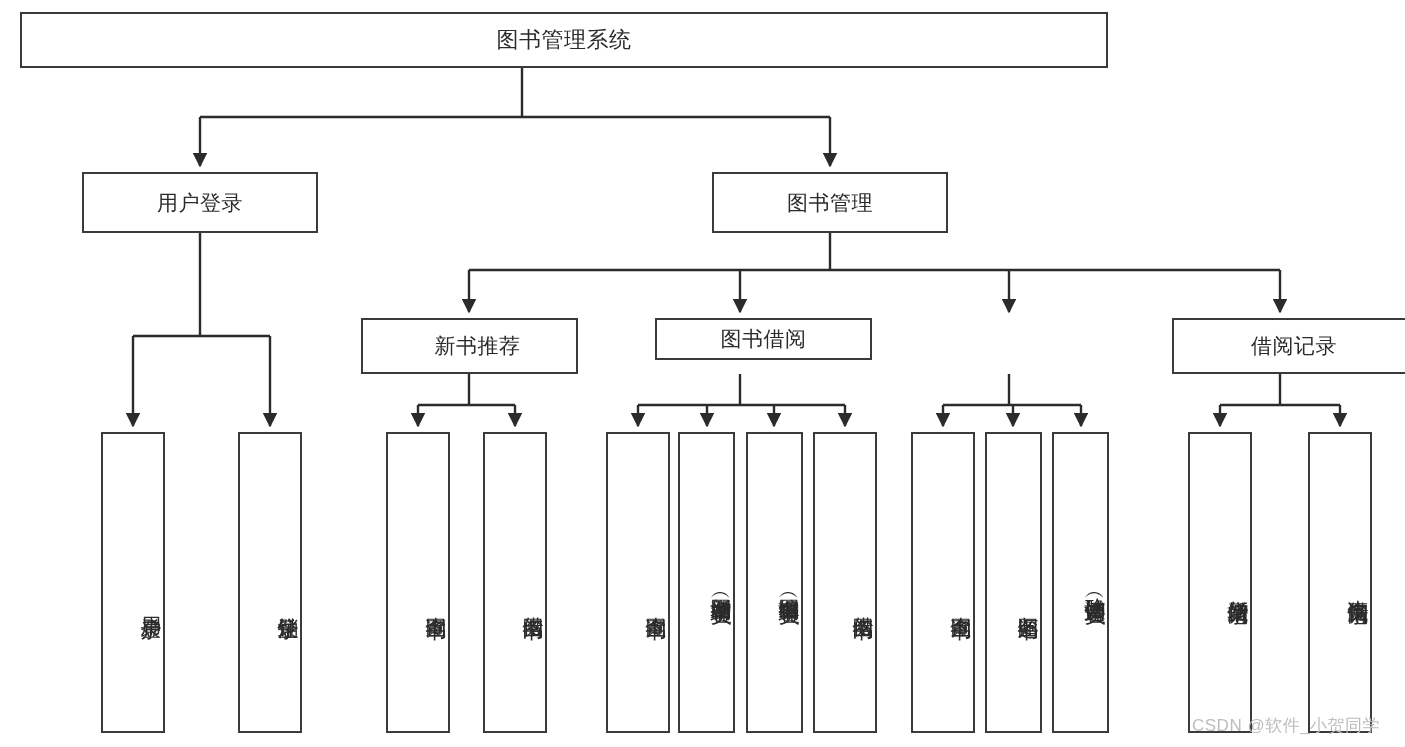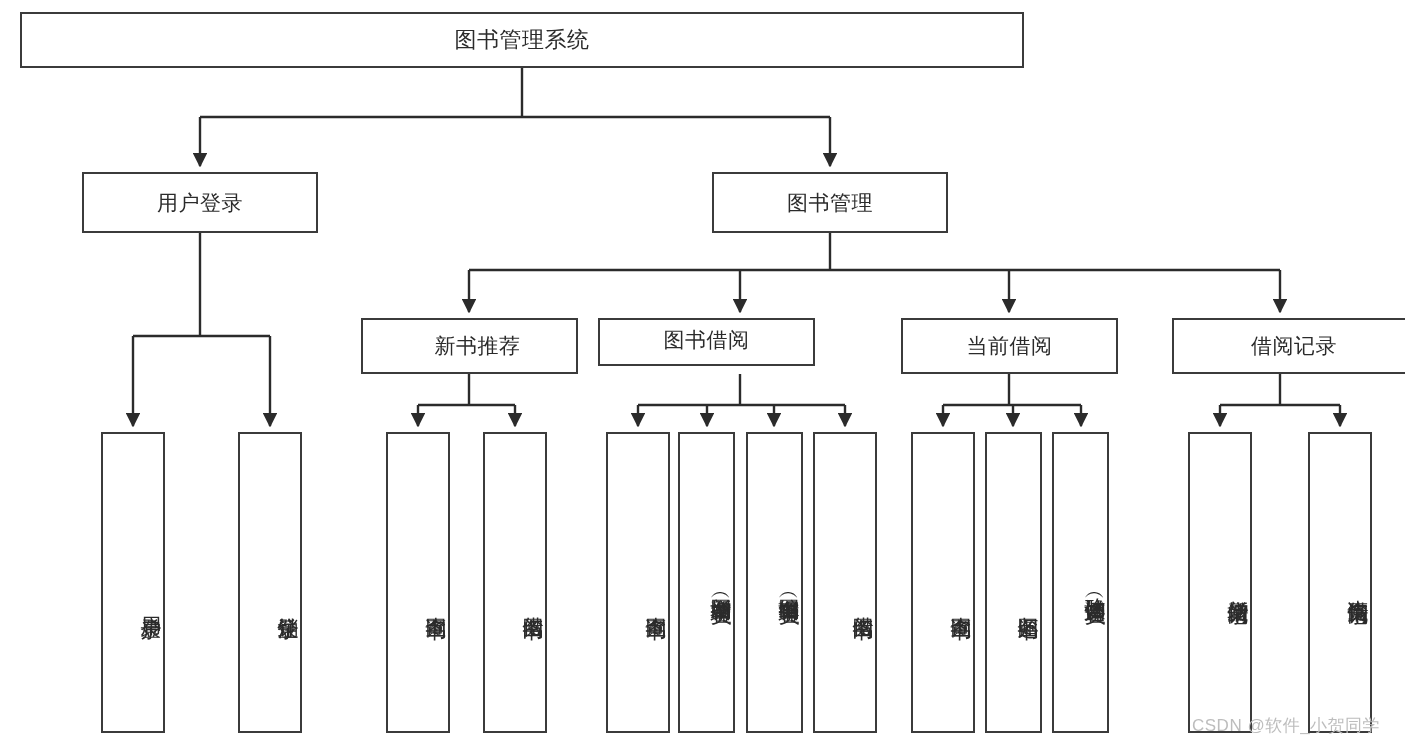--- a/index.html
+++ b/index.html
@@ -118,39 +118,36 @@
       <path d="M 1013 405 L 1013 426" marker-end="url(#arrow)"></path>
       <path d="M 1081 405 L 1081 426" marker-end="url(#arrow)"></path>
 
       <path d="M 1280 374 L 1280 405"></path>
       <path d="M 1220 405 L 1340 405"></path>
       <path d="M 1220 405 L 1220 426" marker-end="url(#arrow)"></path>
       <path d="M 1340 405 L 1340 426" marker-end="url(#arrow)"></path>
     </g>
   </svg>
 
-  <div class="node horiz root" style="left:20px; top:12px; width:1004px; height:56px;">
+  <div class="node horiz root" style="left:20px; top:12px; width:1088px; height:56px;">
     <span class="label">图书管理系统</span>
   </div>
 
   <div class="node horiz" style="left:82px; top:172px; width:236px; height:61px;">
     <span class="label">用户登录</span>
   </div>
   <div class="node horiz" style="left:712px; top:172px; width:236px; height:61px;">
     <span class="label">图书管理</span>
   </div>
 
   <div class="node horiz" style="left:361px; top:318px; width:217px; height:56px;padding-left:16px;">
     <span class="label">新书推荐</span>
   </div>
-  <div class="node horiz" style="left:598px; top:318px; width:217px; height:48px;font-family:Liberation Mono, monospace;">
+  <div class="node horiz" style="left:655px; top:318px; width:217px; height:42px;">
     <span class="label">图书借阅</span>
-  </div>
-  <div class="node horiz" style="left:901px; top:318px; width:217px; height:56px;">
-    <span class="label">当前借阅</span>
   </div>
   <div class="node horiz" style="left:1172px; top:318px; width:244px; height:56px;">
     <span class="label">借阅记录</span>
   </div>
 
   <div class="node vert" style="left:101px; top:432px; width:64px; height:301px;">
     <span class="label">用户登录</span>
   </div>
   <div class="node vert" style="left:238px; top:432px; width:64px; height:301px;">
     <span class="label">注销登录</span>

